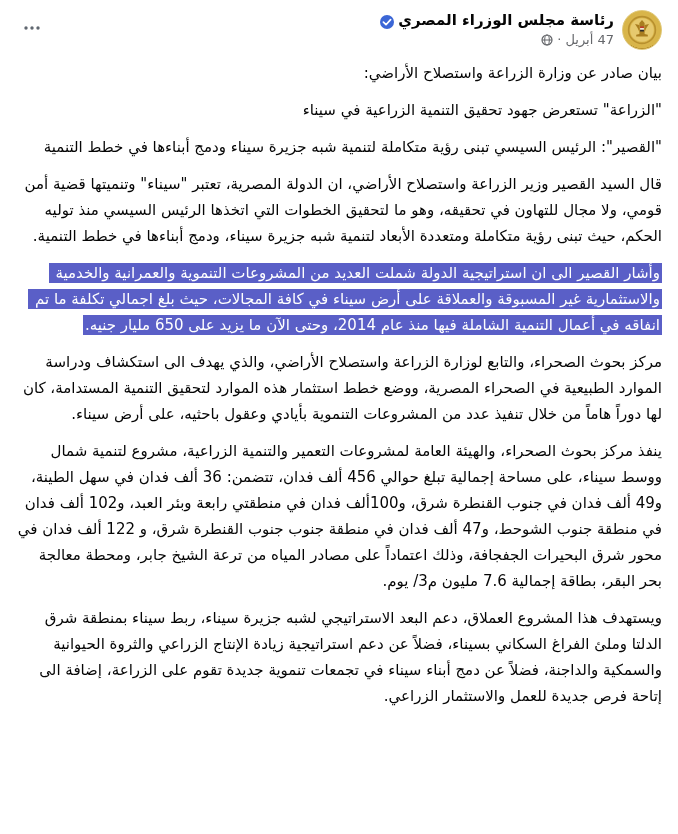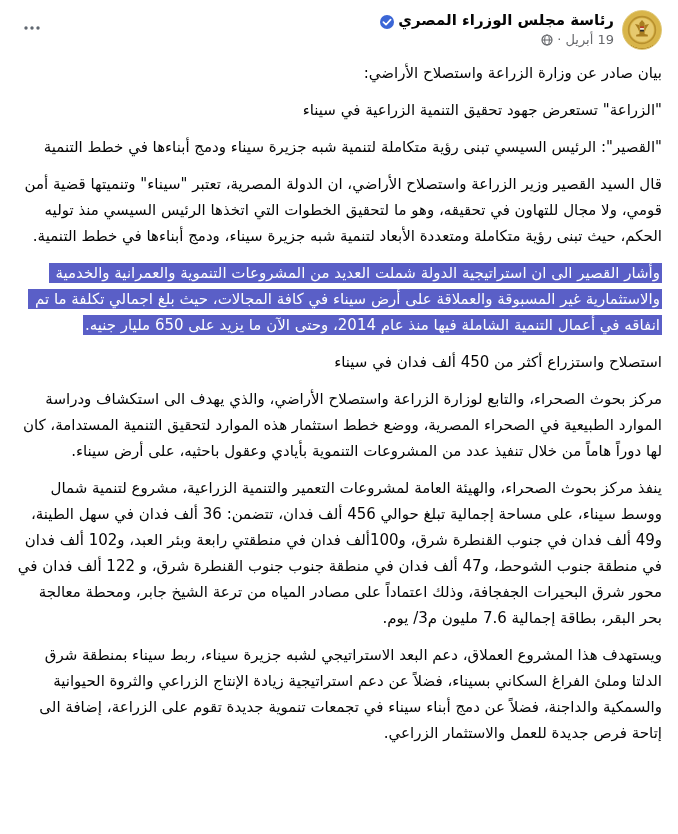--- a/index.html
+++ b/index.html
@@ -72,21 +72,21 @@
       <div class="name-row">
         <span class="page-name">رئاسة مجلس الوزراء المصري</span>
         <span class="badge">
           <svg width="14" height="14" viewBox="0 0 14 14">
             <circle cx="7" cy="7" r="7" fill="#3b66d6"></circle>
             <path d="M3.4 7.2 L6 9.7 L10.6 4.6" fill="none" stroke="#fff" stroke-width="1.7" stroke-linecap="round" stroke-linejoin="round"></path>
           </svg>
         </span>
       </div>
       <div class="time-row">
-        <span>19 أبريل</span>
+        <span>47 أبريل</span>
         <span>·</span>
         <span style="display:inline-flex">
           <svg width="12" height="12" viewBox="0 0 12 12">
             <circle cx="6" cy="6" r="5" fill="none" stroke="#65676b" stroke-width="1.2"></circle>
             <ellipse cx="6" cy="6" rx="2.3" ry="5" fill="none" stroke="#65676b" stroke-width="1"></ellipse>
             <line x1="1" y1="6" x2="11" y2="6" stroke="#65676b" stroke-width="1"></line>
           </svg>
         </span>
       </div>
     </div>
@@ -100,19 +100,18 @@
     </div>
 
   </div>
 
   <div class="body">
       <p class="para">بيان صادر عن وزارة الزراعة واستصلاح الأراضي:</p>
       <p class="para">"الزراعة" تستعرض جهود تحقيق التنمية الزراعية في سيناء</p>
       <p class="para">"القصير": الرئيس السيسي تبنى رؤية متكاملة لتنمية شبه جزيرة سيناء ودمج أبناءها في خطط التنمية</p>
       <p class="para">قال السيد القصير وزير الزراعة واستصلاح الأراضي، ان الدولة المصرية، تعتبر "سيناء" وتنميتها قضية أمن قومي، ولا مجال للتهاون في تحقيقه، وهو ما لتحقيق الخطوات التي اتخذها الرئيس السيسي منذ توليه الحكم، حيث تبنى رؤية متكاملة ومتعددة الأبعاد لتنمية شبه جزيرة سيناء، ودمج أبناءها في خطط التنمية.</p>
       <p class="para"><span class="hl">وأشار القصير الى ان استراتيجية الدولة شملت العديد من المشروعات التنموية والعمرانية والخدمية والاستثمارية غير المسبوقة والعملاقة على أرض سيناء في كافة المجالات، حيث بلغ اجمالي تكلفة ما تم انفاقه في أعمال التنمية الشاملة فيها منذ عام 2014، وحتى الآن ما يزيد على 650 مليار جنيه.</span></p>
-      <p class="para">استصلاح واستزراع أكثر من 450 ألف فدان في سيناء</p>
       <p class="para">مركز بحوث الصحراء، والتابع لوزارة الزراعة واستصلاح الأراضي، والذي يهدف الى استكشاف ودراسة الموارد الطبيعية في الصحراء المصرية، ووضع خطط استثمار هذه الموارد لتحقيق التنمية المستدامة، كان لها دوراً هاماً من خلال تنفيذ عدد من المشروعات التنموية بأيادي وعقول باحثيه، على أرض سيناء.</p>
       <p class="para">ينفذ مركز بحوث الصحراء، والهيئة العامة لمشروعات التعمير والتنمية الزراعية، مشروع لتنمية شمال ووسط سيناء، على مساحة إجمالية تبلغ حوالي 456 ألف فدان، تتضمن: 36 ألف فدان في سهل الطينة، و49 ألف فدان في جنوب القنطرة شرق، و100ألف فدان في منطقتي رابعة وبئر العبد، و102 ألف فدان في منطقة جنوب الشوحط، و47 ألف فدان في منطقة جنوب جنوب القنطرة شرق، و 122 ألف فدان في محور شرق البحيرات الجفجافة، وذلك اعتماداً على مصادر المياه من ترعة الشيخ جابر، ومحطة معالجة بحر البقر، بطاقة إجمالية 7.6 مليون م3/ يوم.</p>
       <p class="para">ويستهدف هذا المشروع العملاق، دعم البعد الاستراتيجي لشبه جزيرة سيناء، ربط سيناء بمنطقة شرق الدلتا وملئ الفراغ السكاني بسيناء، فضلاً عن دعم استراتيجية زيادة الإنتاج الزراعي والثروة الحيوانية والسمكية والداجنة، فضلاً عن دمج أبناء سيناء في تجمعات تنموية جديدة تقوم على الزراعة، إضافة الى إتاحة فرص جديدة للعمل والاستثمار الزراعي.</p>
     </div>
 
 </div>
 
 </body></html>

